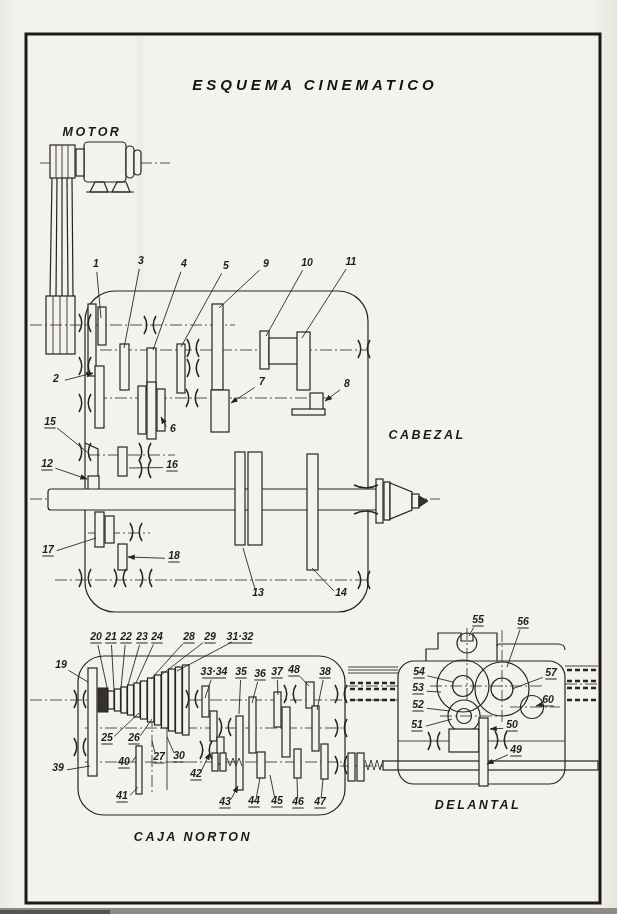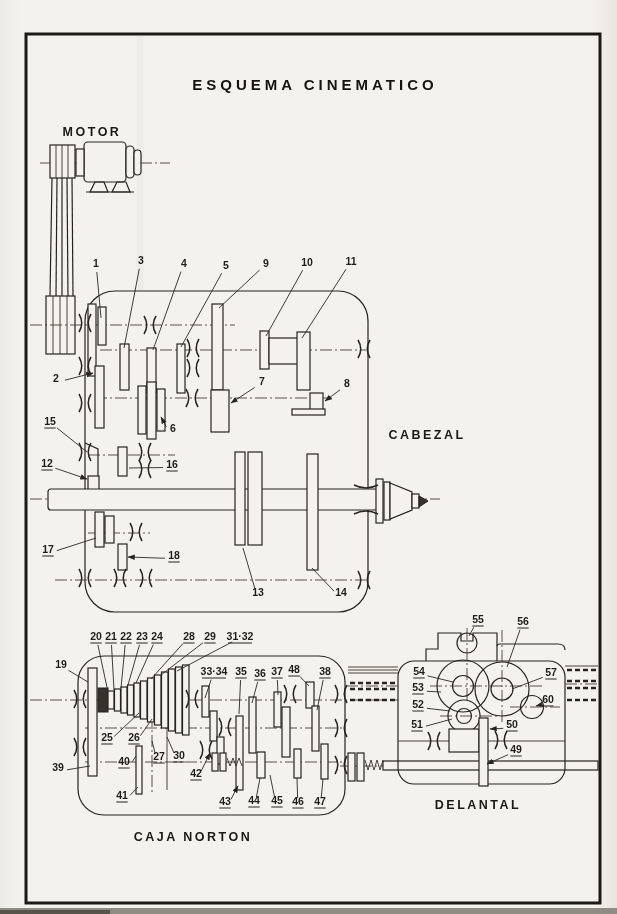--- a/index.html
+++ b/index.html
@@ -1,19 +1,19 @@
 <!DOCTYPE html>
 <html><head>
 <meta charset="utf-8">
 <style>
   html,body{margin:0;padding:0;}
   body{width:617px;height:914px;overflow:hidden;
        font-family:"Liberation Sans",sans-serif;}
   .page{position:relative;width:617px;height:914px;
-        background:linear-gradient(90deg,#eceae4 0%,#f4f2ec 3%,#f4f2ec 96%,#e8e5df 100%);}
+        background:linear-gradient(90deg,#eceae4 0%,#f4f2ec 3%,#f4f2ec 96%,#e8e5df 100%);font-style:italic;}
   svg{position:absolute;left:0;top:0;}
   .ink{stroke:#26241f;fill:none;stroke-width:1.2;}
   .thin{stroke:#33302a;fill:none;stroke-width:0.9;}
   .cl{stroke:#3a372f;fill:none;stroke-width:0.85;stroke-dasharray:12 3 2 3;}
   .gear{stroke:#26241f;fill:#f4f2ec;stroke-width:1.2;}
   .darkfill{stroke:#26241f;fill:#35322c;stroke-width:1;}
   .brgp{stroke:#26241f;fill:none;stroke-width:1.5;}
   .hatch{stroke:#26241f;stroke-width:2.4;stroke-dasharray:5 3;fill:none;}
   .plbl{font-family:"Liberation Sans",sans-serif;font-size:10.5px;font-weight:700;
         fill:#1f1d18;text-anchor:middle;}

